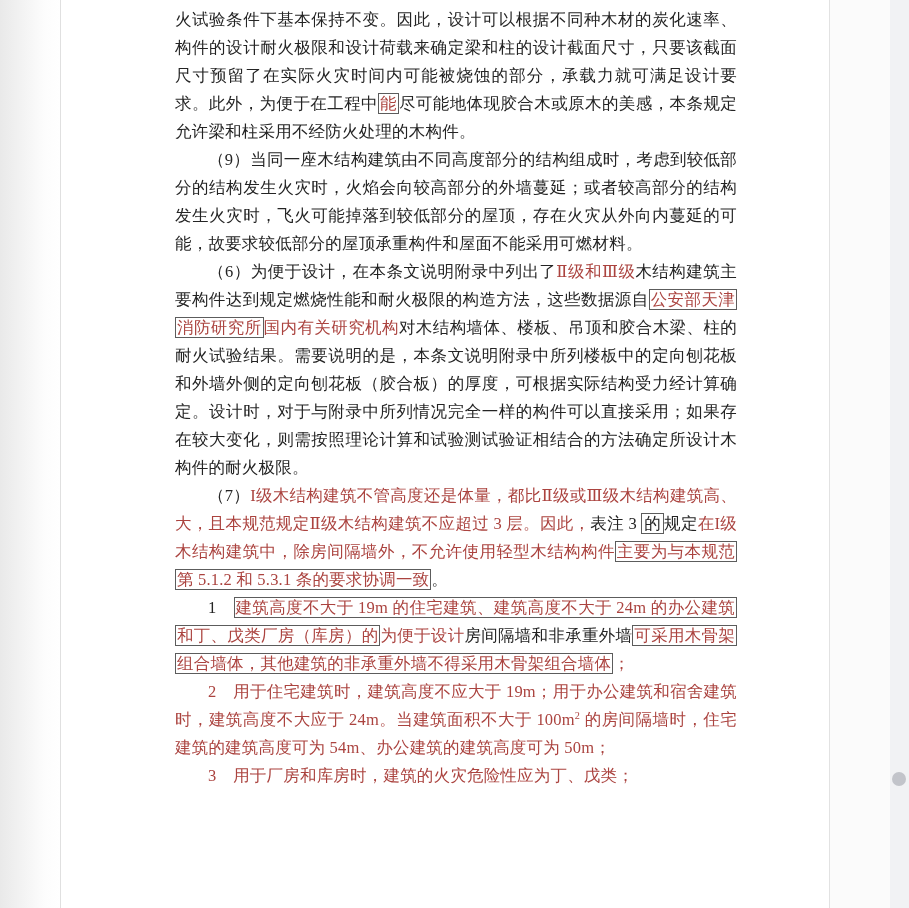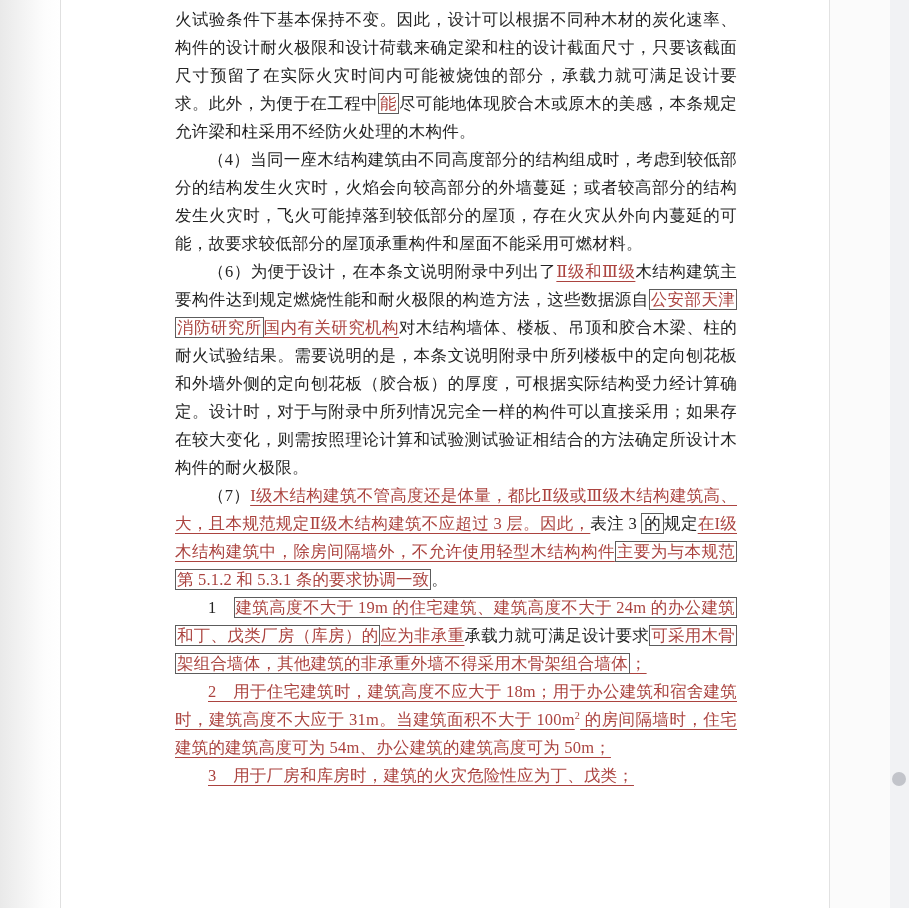--- a/index.html
+++ b/index.html
@@ -41,21 +41,20 @@
   }
   .para {
     margin: 0;
     text-align: justify;
     text-justify: inter-ideograph;
   }
   .para.indent { text-indent: 2em; }
   .run-plain { color: #242424; }
   .run-inserted {
     color: #ab433f;
-    text-decoration: underline;
     text-decoration-thickness: 1px;
     text-underline-offset: 4px;
   }
   .run-deleted-box {
     color: #ab433f;
     border: 1px solid #5c5c5c;
     padding: 0 1px;
     box-decoration-break: clone;
     -webkit-box-decoration-break: clone;
   }
@@ -88,24 +87,24 @@
   }
 </style>
 </head>
 <body>
 
 <div class="viewport">
   <div class="left-shadow"></div>
   <div class="page">
     <div class="page-body">
         <p class="para"><span class="run run-plain">火试验条件下基本保持不变。因此，设计可以根据不同种木材的炭化速率、构件的设计耐火极限和设计荷载来确定梁和柱的设计截面尺寸，只要该截面尺寸预留了在实际火灾时间内可能被烧蚀的部分，承载力就可满足设计要求。此外，为便于在工程中</span><span class="run run-deleted-box">能</span><span class="run run-plain">尽可能地体现胶合木或原木的美感，本条规定允许梁和柱采用不经防火处理的木构件。</span></p>
-        <p class="para indent"><span class="run run-plain">（4）当同一座木结构建筑由不同高度部分的结构组成时，考虑到较低部分的结构发生火灾时，火焰会向较高部分的外墙蔓延；或者较高部分的结构发生火灾时，飞火可能掉落到较低部分的屋顶，存在火灾从外向内蔓延的可能，故要求较低部分的屋顶承重构件和屋面不能采用可燃材料。</span></p>
+        <p class="para indent"><span class="run run-plain">（9）当同一座木结构建筑由不同高度部分的结构组成时，考虑到较低部分的结构发生火灾时，火焰会向较高部分的外墙蔓延；或者较高部分的结构发生火灾时，飞火可能掉落到较低部分的屋顶，存在火灾从外向内蔓延的可能，故要求较低部分的屋顶承重构件和屋面不能采用可燃材料。</span></p>
         <p class="para indent"><span class="run run-plain">（6）为便于设计，在本条文说明附录中列出了</span><span class="run run-inserted">Ⅱ级和Ⅲ级</span><span class="run run-plain">木结构建筑主要构件达到规定燃烧性能和耐火极限的构造方法，这些数据源自</span><span class="run run-deleted-box">公安部天津消防研究所</span><span class="run run-inserted">国内有关研究机构</span><span class="run run-plain">对木结构墙体、楼板、吊顶和胶合木梁、柱的耐火试验结果。需要说明的是，本条文说明附录中所列楼板中的定向刨花板和外墙外侧的定向刨花板（胶合板）的厚度，可根据实际结构受力经计算确定。设计时，对于与附录中所列情况完全一样的构件可以直接采用；如果存在较大变化，则需按照理论计算和试验测试验证相结合的方法确定所设计木构件的耐火极限。</span></p>
         <p class="para indent"><span class="run run-plain">（7）</span><span class="run run-inserted">I级木结构建筑不管高度还是体量，都比Ⅱ级或Ⅲ级木结构建筑高、大，且本规范规定Ⅱ级木结构建筑不应超过 3 层。因此，</span><span class="run run-plain">表注 3 </span><span class="run run-marked-box">的</span><span class="run run-plain">规定</span><span class="run run-inserted">在I级木结构建筑中，除房间隔墙外，不允许使用轻型木结构构件</span><span class="run run-deleted-box">主要为与本规范第 5.1.2 和 5.3.1 条的要求协调一致</span><span class="run run-plain">。</span></p>
-        <p class="para indent"><span class="run run-plain">1　</span><span class="run run-deleted-box">建筑高度不大于 19m 的住宅建筑、建筑高度不大于 24m 的办公建筑和丁、戊类厂房（库房）的</span><span class="run run-inserted">应为非承重</span><span class="run run-plain">承载力就可满足设计要求</span><span class="run run-deleted-box">可采用木骨架组合墙体，其他建筑的非承重外墙不得采用木骨架组合墙体</span><span class="run run-inserted">；</span></p>
-        <p class="para indent"><span class="run run-inserted">2　用于住宅建筑时，建筑高度不应大于 18m；用于办公建筑和宿舍建筑时，建筑高度不大应于 31m。当建筑面积不大于 100m</span><sup class="run run-inserted">2</sup><span class="run run-inserted"> 的房间隔墙时，住宅建筑的建筑高度可为 54m、办公建筑的建筑高度可为 50m；</span></p>
+        <p class="para indent"><span class="run run-plain">1　</span><span class="run run-deleted-box">建筑高度不大于 19m 的住宅建筑、建筑高度不大于 24m 的办公建筑和丁、戊类厂房（库房）的</span><span class="run run-inserted">为便于设计</span><span class="run run-plain">房间隔墙和非承重外墙</span><span class="run run-deleted-box">可采用木骨架组合墙体，其他建筑的非承重外墙不得采用木骨架组合墙体</span><span class="run run-inserted">；</span></p>
+        <p class="para indent"><span class="run run-inserted">2　用于住宅建筑时，建筑高度不应大于 19m；用于办公建筑和宿舍建筑时，建筑高度不大应于 24m。当建筑面积不大于 100m</span><sup class="run run-inserted">2</sup><span class="run run-inserted"> 的房间隔墙时，住宅建筑的建筑高度可为 54m、办公建筑的建筑高度可为 50m；</span></p>
         <p class="para indent"><span class="run run-inserted">3　用于厂房和库房时，建筑的火灾危险性应为丁、戊类；</span></p>
       </div>
   </div>
   <div class="scroll-track">
     <div class="scroll-dot"></div>
   </div>
 </div>
 
 </body></html>

